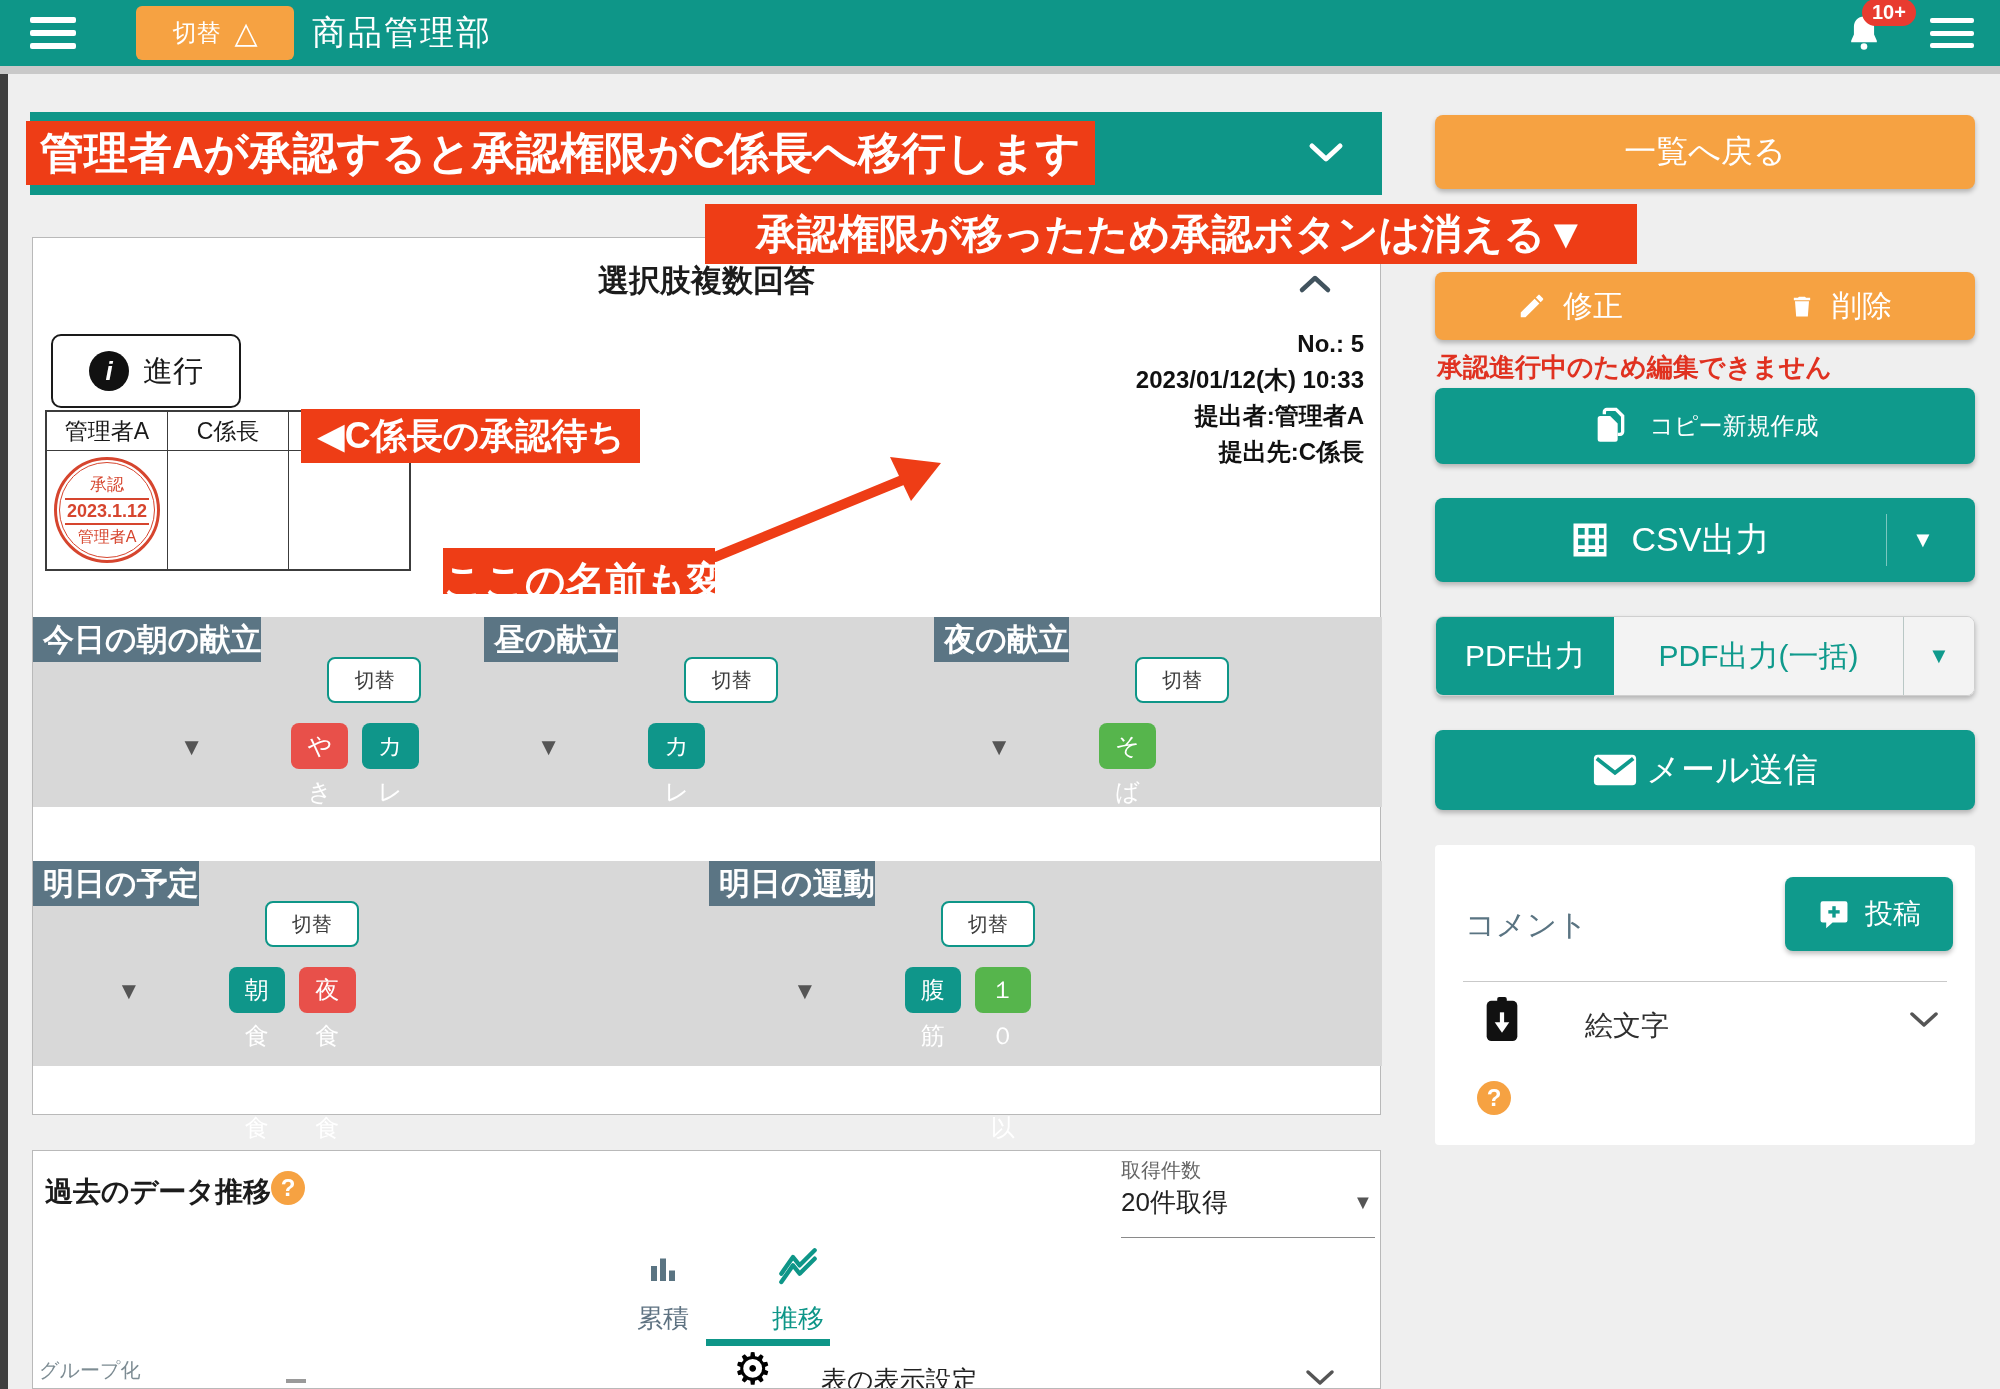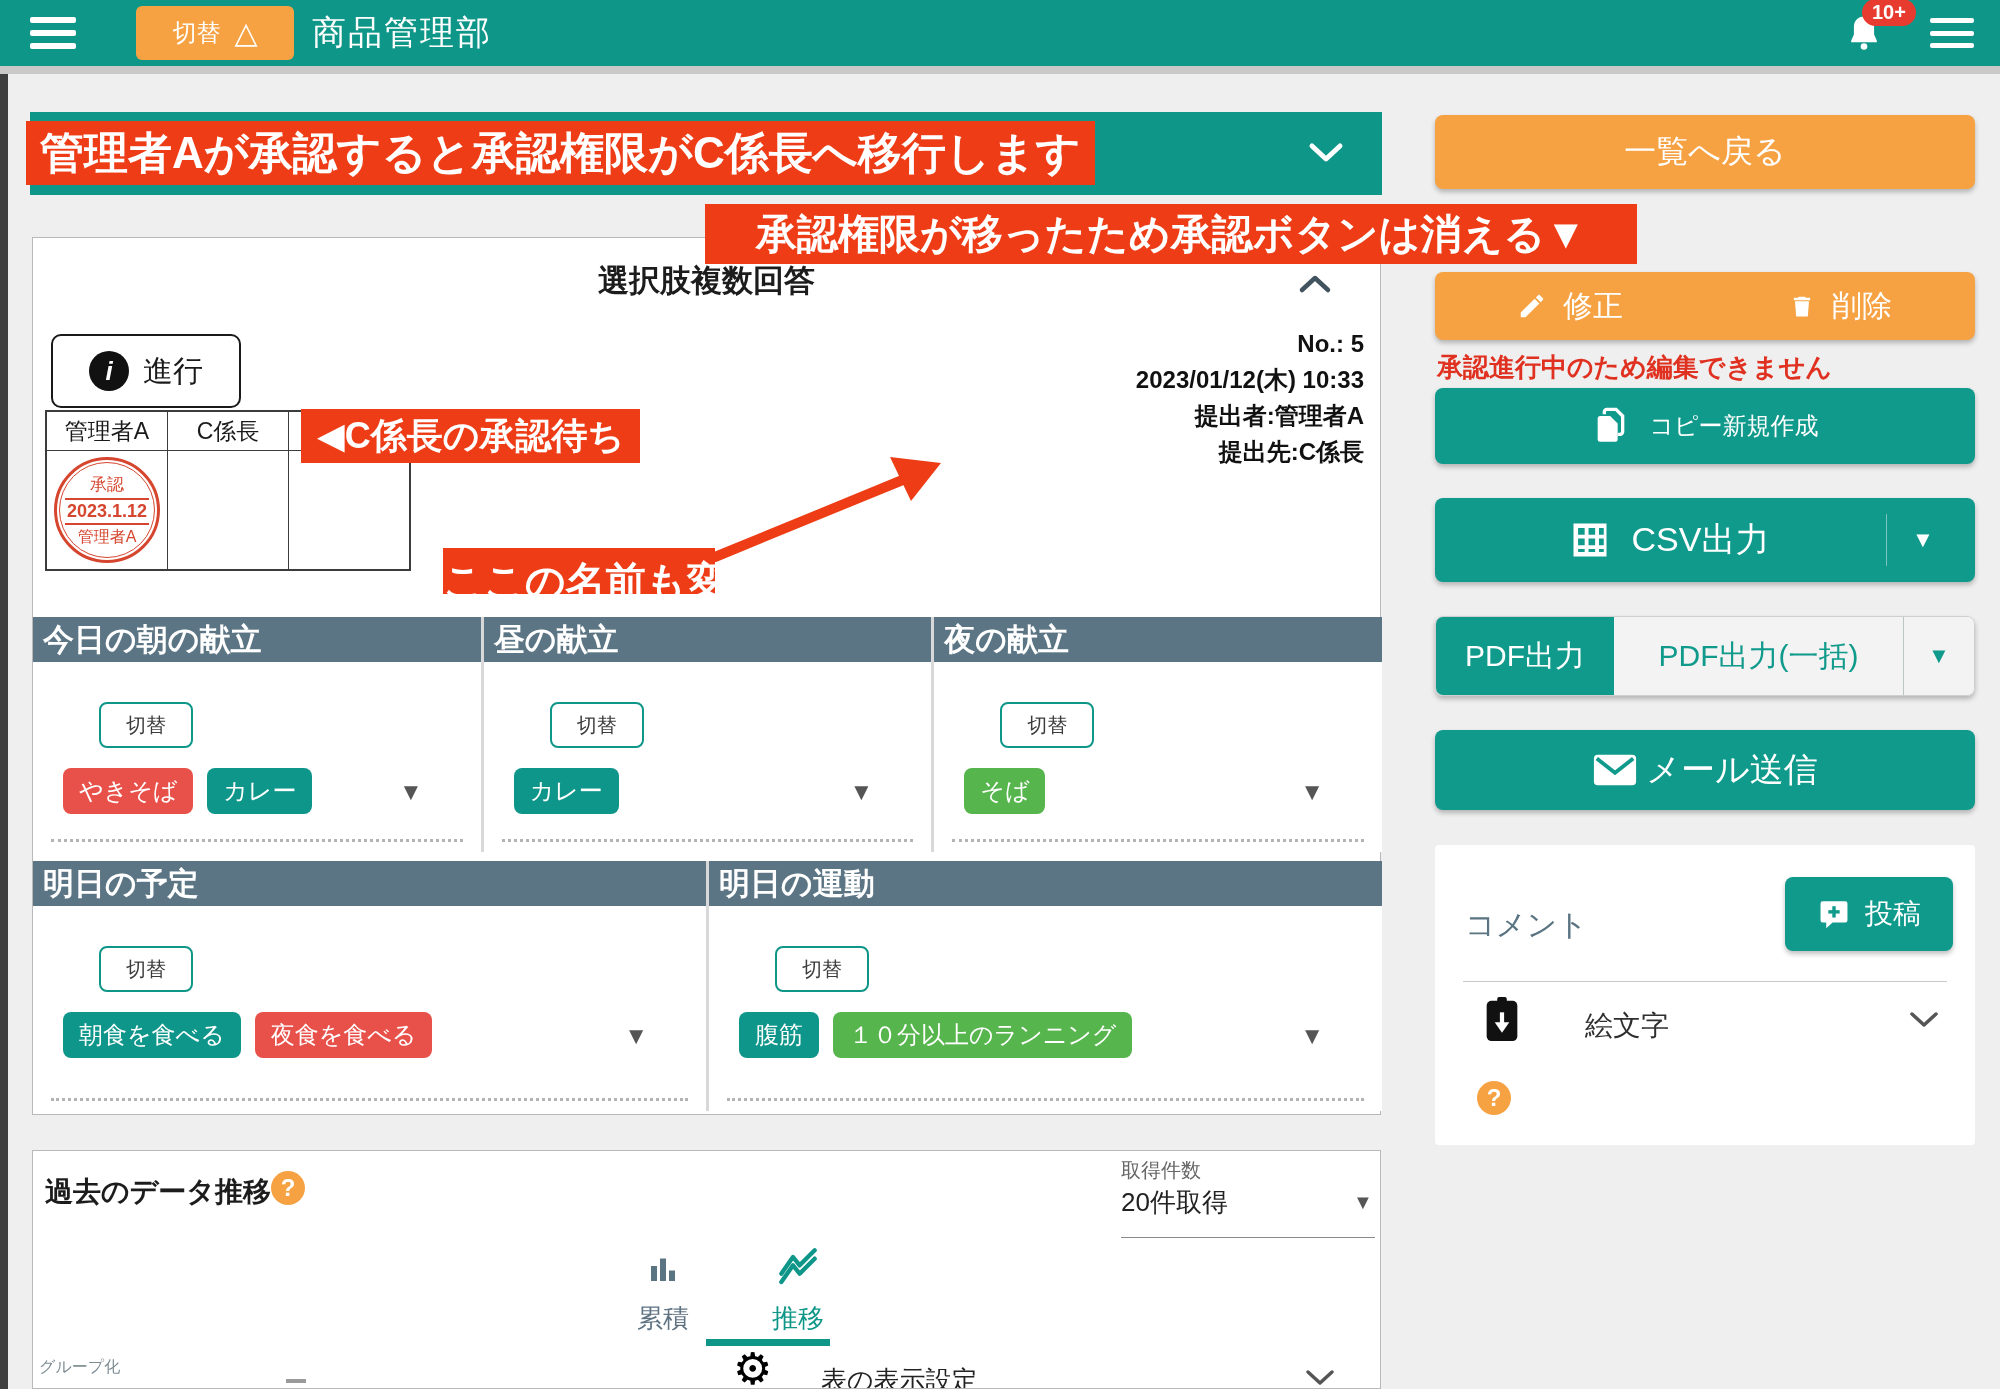--- a/index.html
+++ b/index.html
@@ -51,21 +51,21 @@
   .stamp .r2{font-size:18px;font-weight:bold;border-top:2px solid #d6452e;border-bottom:2px solid #d6452e;padding:1px 2px;margin:2px 0;}
   .stamp .r3{font-size:16px;}
 
   .annot-wait{position:absolute;left:268px;top:171px;height:54px;line-height:54px;font-size:36px;padding:0 16px;z-index:4;}
   .annot-name{position:absolute;left:410px;top:278px;width:272px;height:46px;line-height:66px;font-size:40px;z-index:4;margin-top:32px;}
   .arrow-svg{position:absolute;left:650px;top:195px;z-index:3;}
 
   .secrow{position:absolute;left:0;width:1349px;display:grid;grid-gap:3px;background:#d8d8d8;}
   .secrow1{top:379px;grid-template-columns:1fr 1fr 1fr;}
   .secrow2{top:623px;grid-template-columns:1fr 1fr;}
-  .sec{display:flex;flex-direction:column;}
+  .sec{display:flex;flex-direction:row;}
   .sec-h{height:45px;line-height:45px;background:#5b7584;color:#fff;font-size:31px;font-weight:bold;padding-left:10px;}
   .sec-b{position:relative;background:#fff;height:190px;}
   .secrow2 .sec-b{height:205px;}
   .sec-b::after{content:"";position:absolute;left:18px;right:18px;bottom:10px;border-top:3px dotted #b3b3b3;}
   .toggle-btn{position:absolute;left:66px;top:40px;width:94px;height:46px;box-sizing:border-box;border:2px solid #0e9688;border-radius:8px;background:#fff;font-size:20px;color:#3c3c3c;display:flex;align-items:center;justify-content:center;cursor:pointer;}
   .tags{position:absolute;left:30px;top:106px;display:flex;gap:14px;}
   .pill{height:46px;line-height:46px;border-radius:8px;padding:0 16px;font-size:24px;color:#fff;}
   .t-red{background:#e8504a;}.t-teal{background:#0f968a;}.t-green{background:#56b54c;}
   .dd-arrow{position:absolute;right:58px;top:116px;color:#555;font-size:24px;cursor:pointer;}
 
@@ -78,21 +78,21 @@
   .fetch-value{position:absolute;left:1088px;top:34px;font-size:26px;color:#222;cursor:pointer;}
   .fetch-arrow{position:absolute;left:1320px;top:40px;color:#555;font-size:20px;cursor:pointer;}
   .fetch-line{position:absolute;left:1088px;top:86px;width:254px;border-top:1.5px solid #8a8a8a;}
   .tab{position:absolute;text-align:center;cursor:pointer;}
   .tab-cum{left:585px;top:100px;width:90px;}
   .tab-trend{left:715px;top:96px;width:100px;}
   .tab .tlbl{display:block;margin-top:10px;font-size:26px;}
   .tab-cum .tlbl{color:#5f7382;}
   .tab-trend .tlbl{color:#0e9688;}
   .tab-underline{position:absolute;left:673px;top:188px;width:124px;height:7px;background:#0e9688;}
-  .groupby{position:absolute;left:6px;top:206px;font-size:16px;color:#7d8c93;}
+  .groupby{position:absolute;left:6px;top:206px;font-size:20px;color:#7d8c93;}
   .group-dash{position:absolute;left:253px;top:228px;width:20px;height:4px;background:#9a9a9a;}
   .gear{position:absolute;left:700px;top:196px;font-size:44px;color:#000;line-height:44px;cursor:pointer;}
   .tablesettings{position:absolute;left:788px;top:212px;font-size:26px;color:#222;cursor:pointer;}
   .ts-chev{position:absolute;left:1272px;top:218px;cursor:pointer;}
 
   
   .sidebar{position:absolute;left:1435px;top:0;width:540px;height:1389px;}
   .sbtn{position:absolute;left:0;width:540px;border-radius:8px;box-shadow:0 3px 5px rgba(0,0,0,.25);display:flex;align-items:center;justify-content:center;cursor:pointer;color:#fff;box-sizing:border-box;}
   .orange{background:#f6a242;}
   .teal{background:#0f9a8c;}

